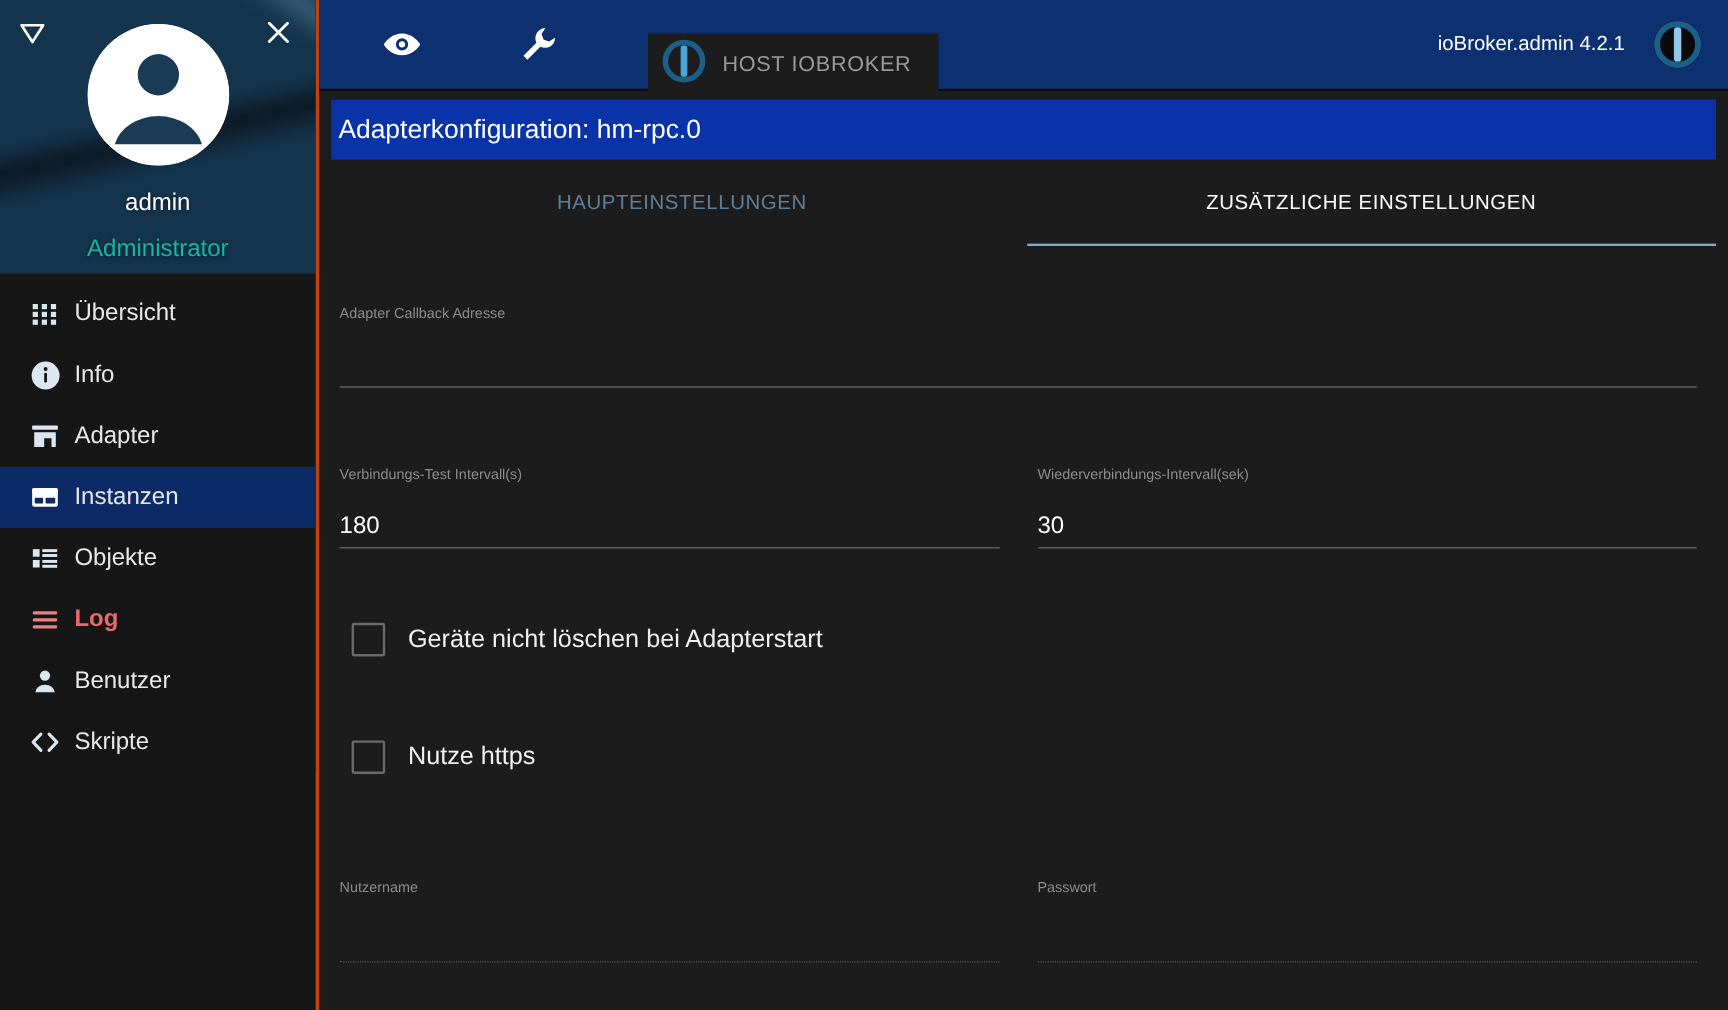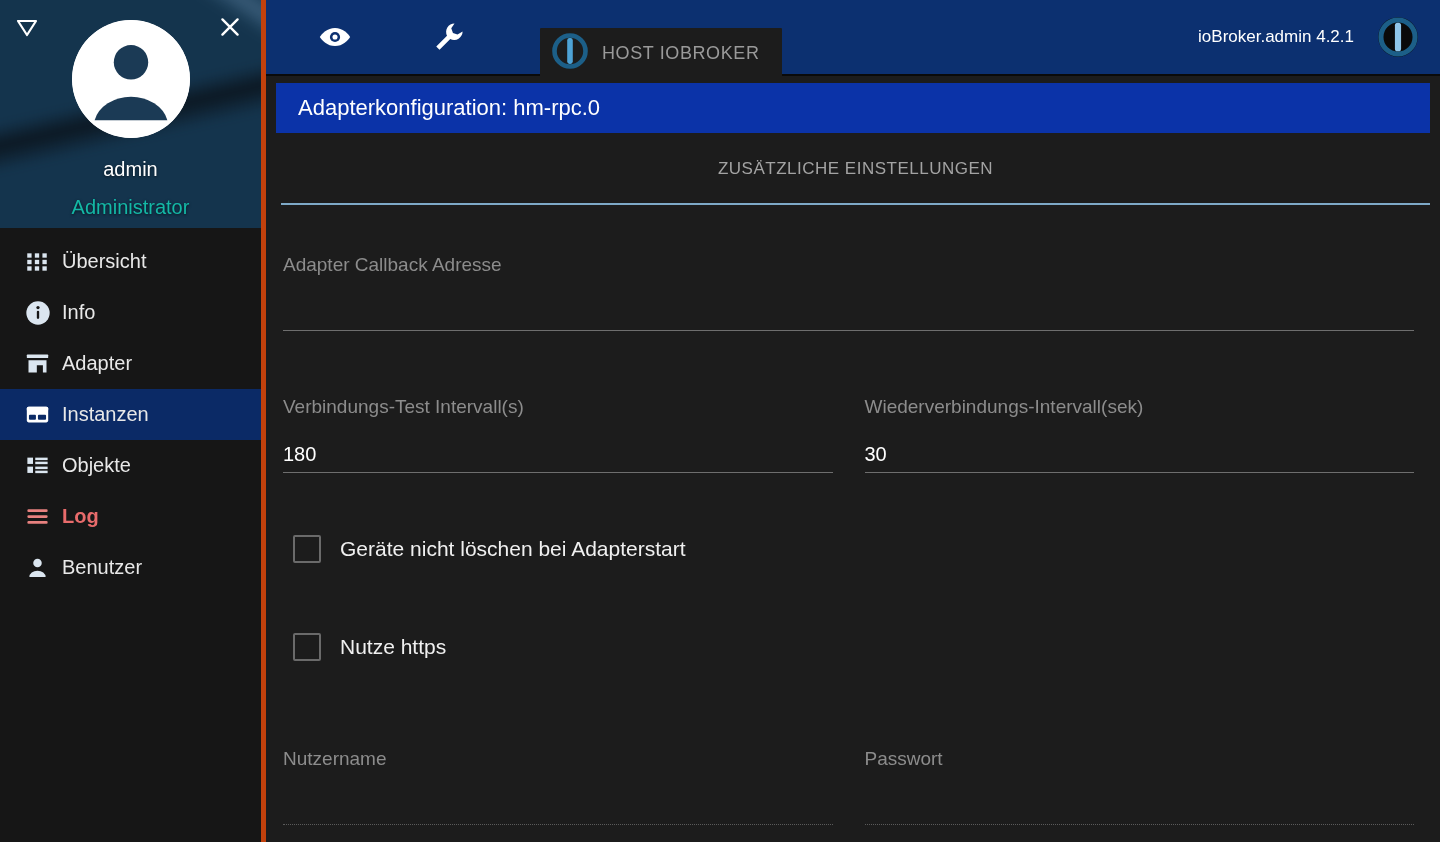--- a/index.html
+++ b/index.html
@@ -20,21 +20,21 @@
     background: #1c1c1c;
   }
 
   
   #sidebar {
     position: relative;
     width: 266px;
     height: 842px;
     background: #161616;
     flex: 0 0 266px;
-    border-right: 5px solid #c2410c;
+    border-right: 3px solid #c2410c;
     overflow: hidden;
   }
 
   .user-panel {
     position: relative;
     width: 100%;
     height: 228px;
     overflow: hidden;
     background:
       radial-gradient(ellipse 120px 90px at 18% 22%, #1d3d58 0%, rgba(29,61,88,0) 70%),
@@ -220,21 +220,21 @@
     cursor: pointer;
   }
 
   .page-title {
     height: 50px;
     flex: 0 0 50px;
     margin: 7px 0 0 10px;
     background: #0b33a8;
     display: flex;
     align-items: center;
-    padding-left: 22px;
+    padding-left: 6px;
     color: #ffffff;
     font-size: 22px;
     width: calc(100% - 20px);
   }
 
   .tabs {
     height: 72px;
     flex: 0 0 72px;
     display: flex;
     margin: 0 10px 0 15px;
@@ -244,21 +244,21 @@
     flex: 1;
     display: flex;
     align-items: center;
     justify-content: center;
     font-size: 17px;
     letter-spacing: 0.5px;
     cursor: pointer;
     color: #5d7f99;
     position: relative;
   }
-  .tab.active { color: #a3a3a3; }
+  .tab.active { color: #ffffff; }
   .tab.active::after {
     content: "";
     position: absolute;
     left: 0; right: 0; bottom: 0;
     height: 2px;
     background: #7ea9c7;
   }
 
   .form-area {
     flex: 1;
@@ -266,21 +266,21 @@
     min-height: 0;
     overflow: hidden;
   }
 
   .field {
     position: relative;
     padding-top: 26px;
   }
   .field .f-label {
     color: #8c8c8c;
-    font-size: 19px;
+    font-size: 12px;
     line-height: 1.1;
   }
   .field .f-value {
     color: #ffffff;
     font-size: 20px;
     height: 36px;
     line-height: 36px;
     margin-top: 18px;
   }
   .field .f-underline {
@@ -446,20 +446,28 @@
       <div class="nav-item">
         <span class="nav-icon">
           <svg width="27" height="27" viewBox="0 0 24 24" aria-hidden="true">
             <circle cx="12" cy="8" r="3.8" fill="#dbe6f0"></circle>
             <path d="M4.8 20.4 a7.2 5.6 0 0 1 14.4 0 Z" fill="#dbe6f0"></path>
           </svg>
         </span>
         <span class="nav-label">Benutzer</span>
       </div>
 
+      <div class="nav-item">
+        <span class="nav-icon">
+          <svg width="27" height="27" viewBox="0 0 24 24" aria-hidden="true">
+            <path d="M9 6 L3.2 12 L9 18 M15 6 L20.8 12 L15 18" fill="none" stroke="#dbe6f0" stroke-width="2.3" stroke-linecap="round" stroke-linejoin="round"></path>
+          </svg>
+        </span>
+        <span class="nav-label">Skripte</span>
+      </div>
 
     </nav>
   </aside>
 
   <section id="main">
 
     <div class="toolbar">
 
       <div class="tb-icon">
         <svg width="34" height="34" viewBox="0 0 24 24" aria-hidden="true">
@@ -494,20 +502,23 @@
           <circle cx="20" cy="20" r="18" fill="#0a0a0a"></circle>
           <circle cx="20" cy="20" r="15.5" fill="none" stroke="#1c5f88" stroke-width="4.6"></circle>
           <rect x="17.2" y="7" width="5.6" height="26" rx="2.4" fill="#8fc6ea"></rect>
         </svg>
       </div>
     </div>
 
     <div class="page-title">Adapterkonfiguration: hm-rpc.0</div>
 
     <div class="tabs">
+      <div class="tab">
+        <span>HAUPTEINSTELLUNGEN</span>
+      </div>
       <div class="tab active">
         <span>ZUSÄTZLICHE EINSTELLUNGEN</span>
       </div>
     </div>
 
     <div class="form-area">
 
       <div class="field empty">
         <div class="f-label">Adapter Callback Adresse</div>
         <div class="f-value"></div>

